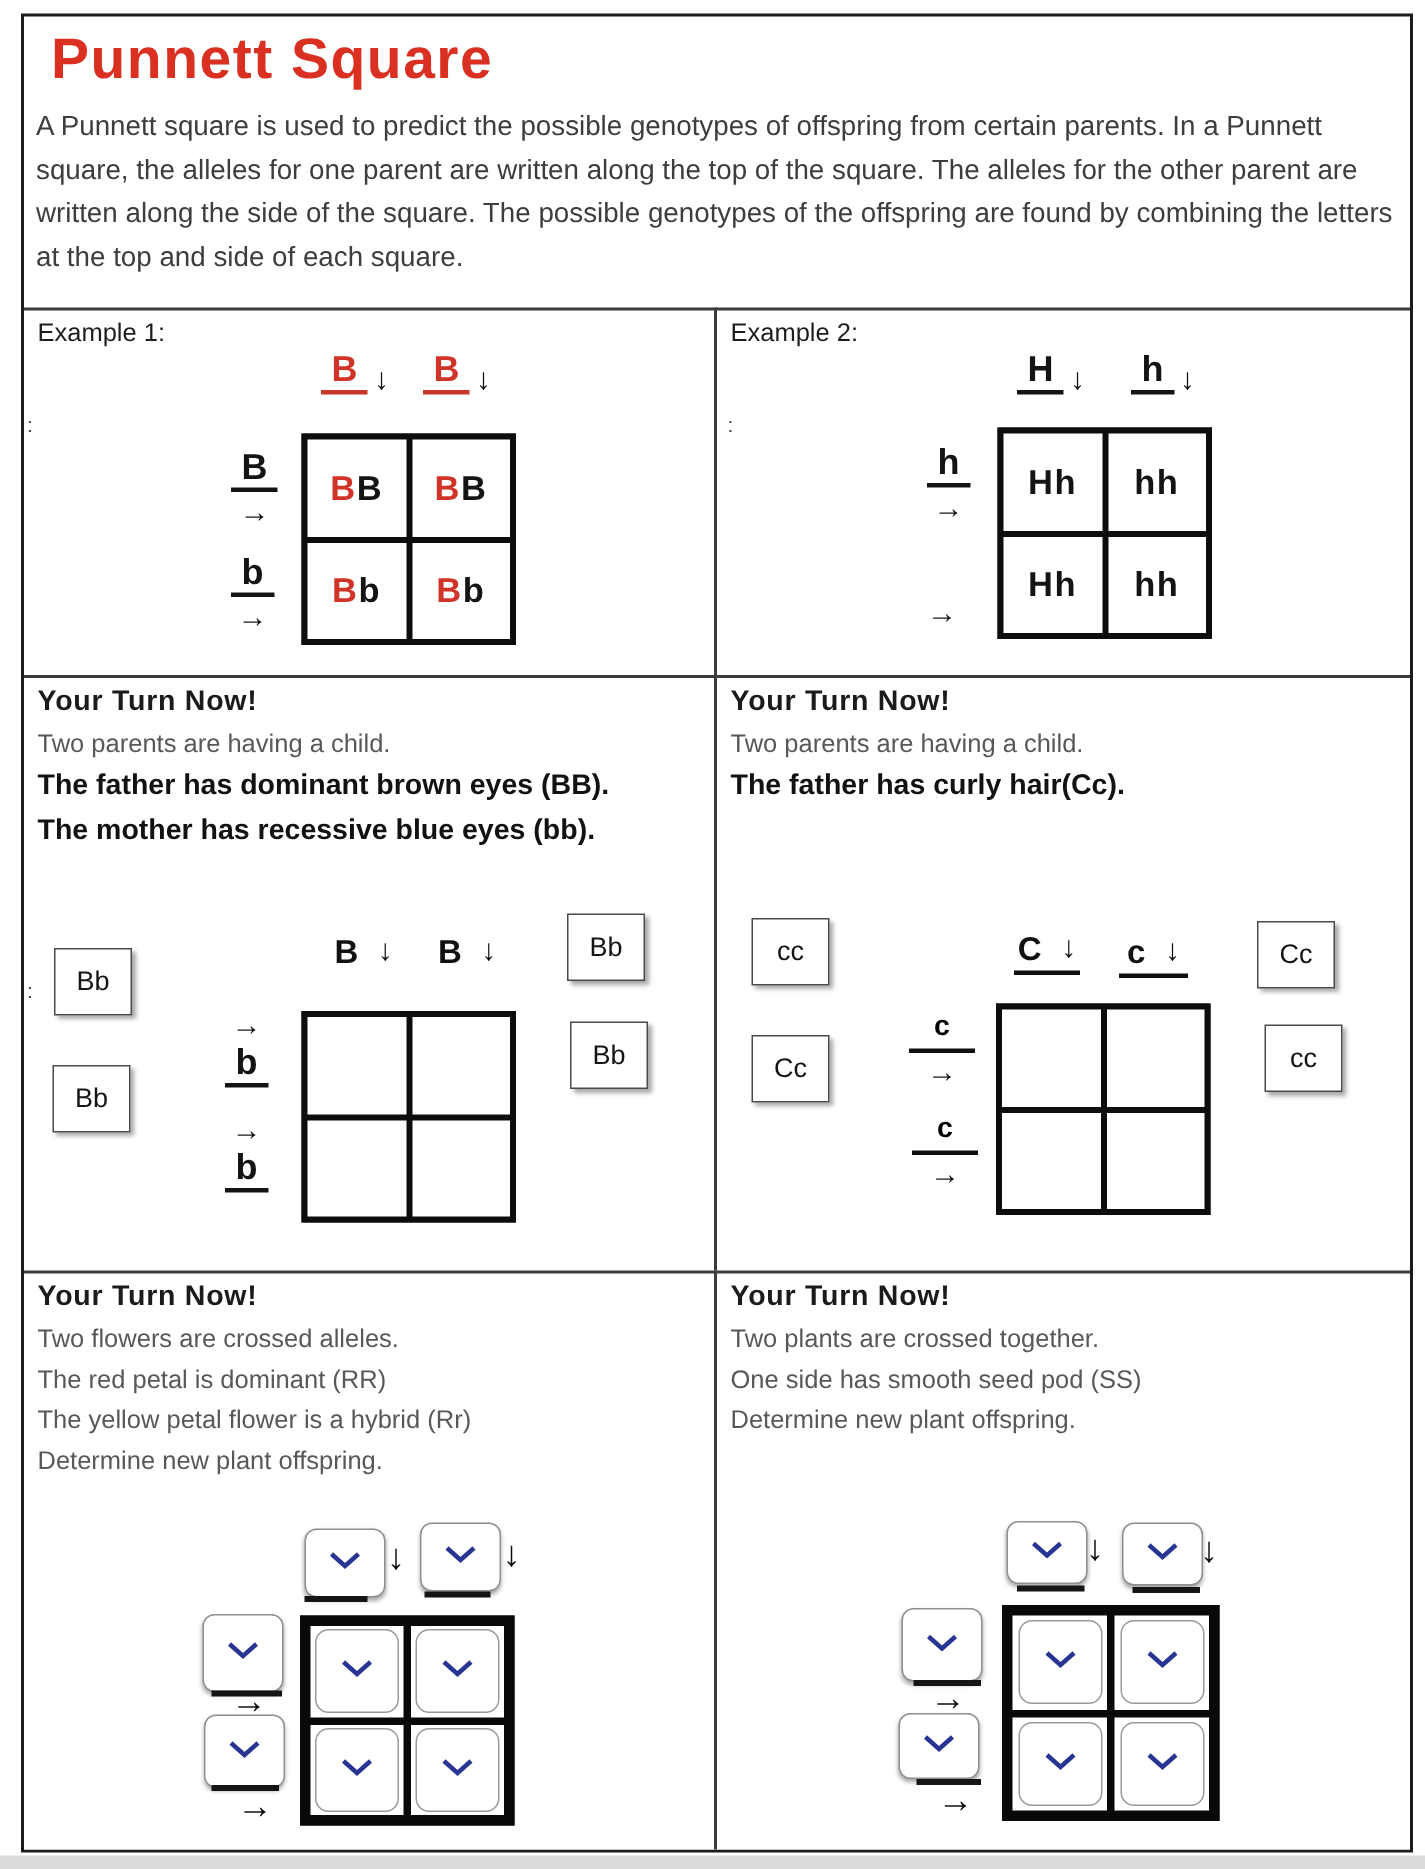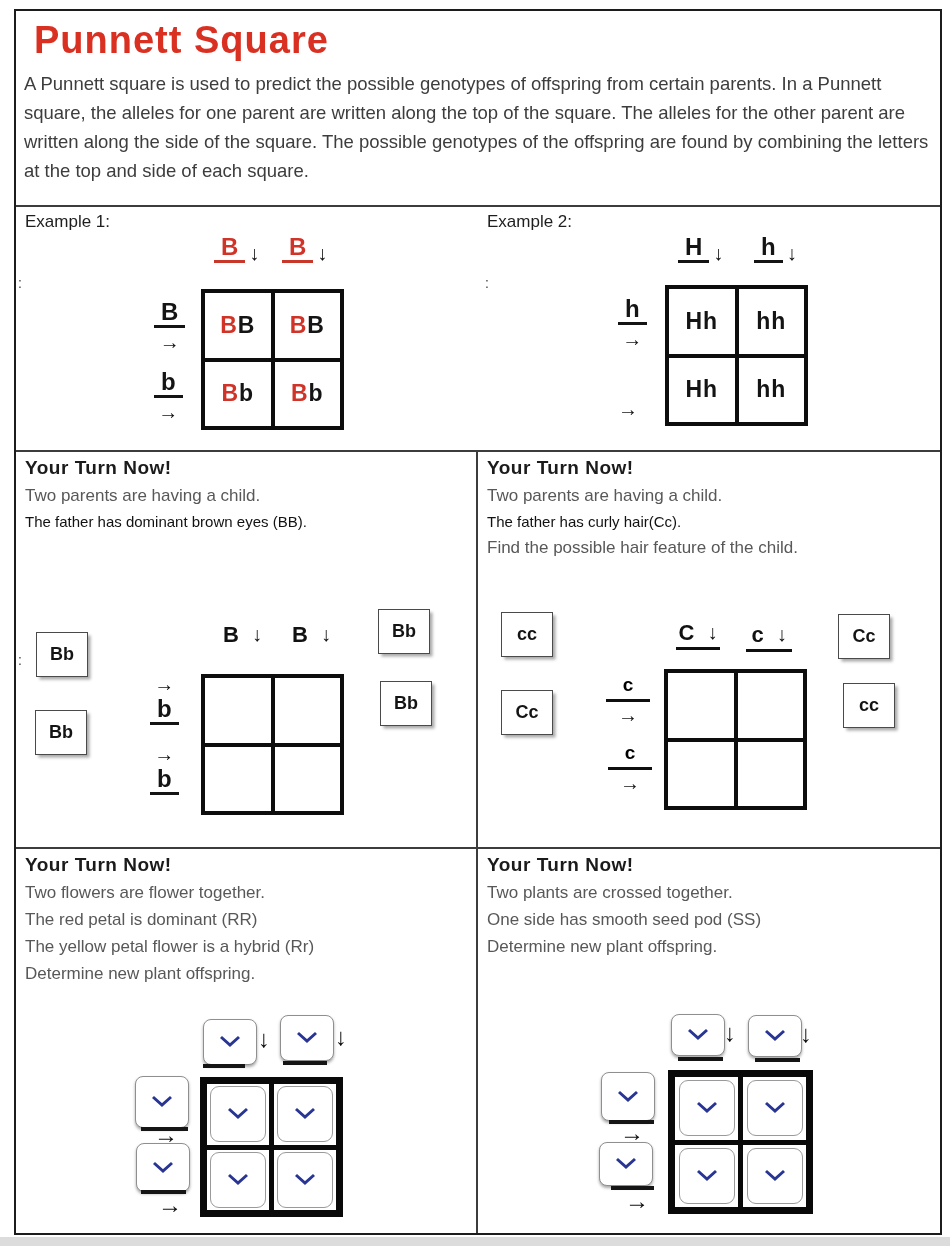--- a/index.html
+++ b/index.html
@@ -12,21 +12,21 @@
   
   .title{position:absolute;left:18px;top:8px;font-size:38px;font-weight:bold;
          color:#d93022;letter-spacing:1px;}
   .intro{position:absolute;left:8px;top:58px;width:908px;font-size:18.5px;line-height:29px;
          color:#3d3d3d;}
 
   
   .sec{position:absolute;background:#fff;}
   .b-top{border-top:2px solid #3c3c3c;}
   .b-right{border-right:2px solid #3c3c3c;}
-  .sec1{left:0;top:194px;width:460px;height:243px;padding-left:44px;}
+  .sec1{left:0;top:194px;width:460px;height:243px;}
   .sec2{left:462px;top:194px;width:462px;height:243px;}
   .sec3{left:0;top:439px;width:460px;height:395px;}
   .sec4{left:462px;top:439px;width:462px;height:395px;}
   .sec5{left:0;top:836px;width:460px;height:384px;}
   .sec6{left:462px;top:836px;width:462px;height:384px;}
 
   .sec-label{position:absolute;left:9px;top:5px;font-size:17px;color:#1e1e1e;}
   .colon{position:absolute;font-size:14px;color:#444;}
 
   
@@ -40,26 +40,26 @@
              padding:0 7px 1px 7px;line-height:1.0;}
   .ul-red{color:#d03428;border-bottom-color:#c8372a;}
   .arr{font-size:20px;font-weight:bold;color:#111;line-height:1;}
   .top-label{position:absolute;display:flex;align-items:flex-end;gap:4px;}
   .side-label{position:absolute;display:flex;flex-direction:column;align-items:center;gap:4px;}
 
   
   .txt{position:absolute;left:9px;top:5px;}
   .h-heading{font-size:19px;font-weight:bold;color:#1b1b1b;margin-bottom:7px;letter-spacing:.5px;}
   .hand{font-size:17px;color:#585858;margin-bottom:7px;}
-  .bold-line{font-size:15px;font-weight:normal;color:#121212;margin-bottom:8px;}
+  .bold-line{font-size:19px;font-weight:bold;color:#121212;margin-bottom:8px;}
 
   
   .tile{position:absolute;width:50px;height:43px;background:#fff;border:1.5px solid #4a4a4a;
         box-shadow:2.5px 2.5px 3px rgba(0,0,0,.35);display:flex;align-items:center;
-        justify-content:center;font-size:18px;font-weight:bold;color:#141414;}
+        justify-content:center;font-size:18px;font-weight:normal;color:#141414;}
 
   
   .ex-top-pair{position:absolute;display:flex;align-items:flex-start;gap:13px;}
   .ex-top-pair .letter{font-size:22px;font-weight:bold;color:#111;line-height:1;}
   .linebar{display:block;height:3px;background:#0f0f0f;}
   .stack{position:absolute;display:flex;flex-direction:column;align-items:center;gap:3px;}
 
   
   .dd{position:absolute;width:52px;height:44px;background:#fff;border:1.5px solid #8f8f8f;
       border-radius:8px;box-shadow:0 2px 3px rgba(0,0,0,.35);display:flex;align-items:center;
@@ -149,20 +149,21 @@
       <div class="pcell">Hh</div>
       <div class="pcell">hh</div>
     </div>
   </section>
 
   <section class="sec sec3 b-top b-right">
     <div class="txt">
       <div class="h-heading">Your Turn Now!</div>
       <div class="hand">Two parents are having a child.</div>
       <div class="bold-line">The father has dominant brown eyes (BB).</div>
+      <div class="bold-line">The mother has recessive blue eyes (bb).</div>
     </div>
     <div class="colon" style="left:2px;top:200px;">:</div>
 
     <div class="tile" style="left:20px;top:180px;">Bb</div>
     <div class="tile" style="left:19px;top:258px;">Bb</div>
     <div class="tile" style="left:362px;top:157px;">Bb</div>
     <div class="tile" style="left:364px;top:229px;">Bb</div>
 
     <div class="ex-top-pair" style="left:207px;top:172px;">
       <span class="letter">B</span>
@@ -188,21 +189,20 @@
       <div class="pcell"></div>
       <div class="pcell"></div>
     </div>
   </section>
 
   <section class="sec sec4 b-top">
     <div class="txt">
       <div class="h-heading">Your Turn Now!</div>
       <div class="hand">Two parents are having a child.</div>
       <div class="bold-line">The father has curly hair(Cc).</div>
-      <div class="hand">Find the possible hair feature of the child.</div>
     </div>
 
     <div class="tile" style="left:23px;top:160px;">cc</div>
     <div class="tile" style="left:23px;top:238px;">Cc</div>
     <div class="tile" style="left:360px;top:162px;">Cc</div>
     <div class="tile" style="left:365px;top:231px;">cc</div>
 
     <div class="stack" style="left:198px;top:170px;">
       <span class="ex-top-pair" style="position:static;">
         <span class="letter">C</span>
@@ -233,21 +233,21 @@
       <div class="pcell"></div>
       <div class="pcell"></div>
       <div class="pcell"></div>
       <div class="pcell"></div>
     </div>
   </section>
 
   <section class="sec sec5 b-top b-right">
     <div class="txt">
       <div class="h-heading">Your Turn Now!</div>
-      <div class="hand">Two flowers are flower together.</div>
+      <div class="hand">Two flowers are crossed alleles.</div>
       <div class="hand">The red petal is dominant (RR)</div>
       <div class="hand">The yellow petal flower is a hybrid (Rr)</div>
       <div class="hand">Determine new plant offspring.</div>
     </div>
 
     <div class="dd" style="left:187px;top:170px;">
       <span><svg width="22" height="12" viewBox="0 0 22 12">
             <polyline points="2,2 11,10 20,2" fill="none" stroke="#283593" stroke-width="3"></polyline>
           </svg></span>
     </div>

